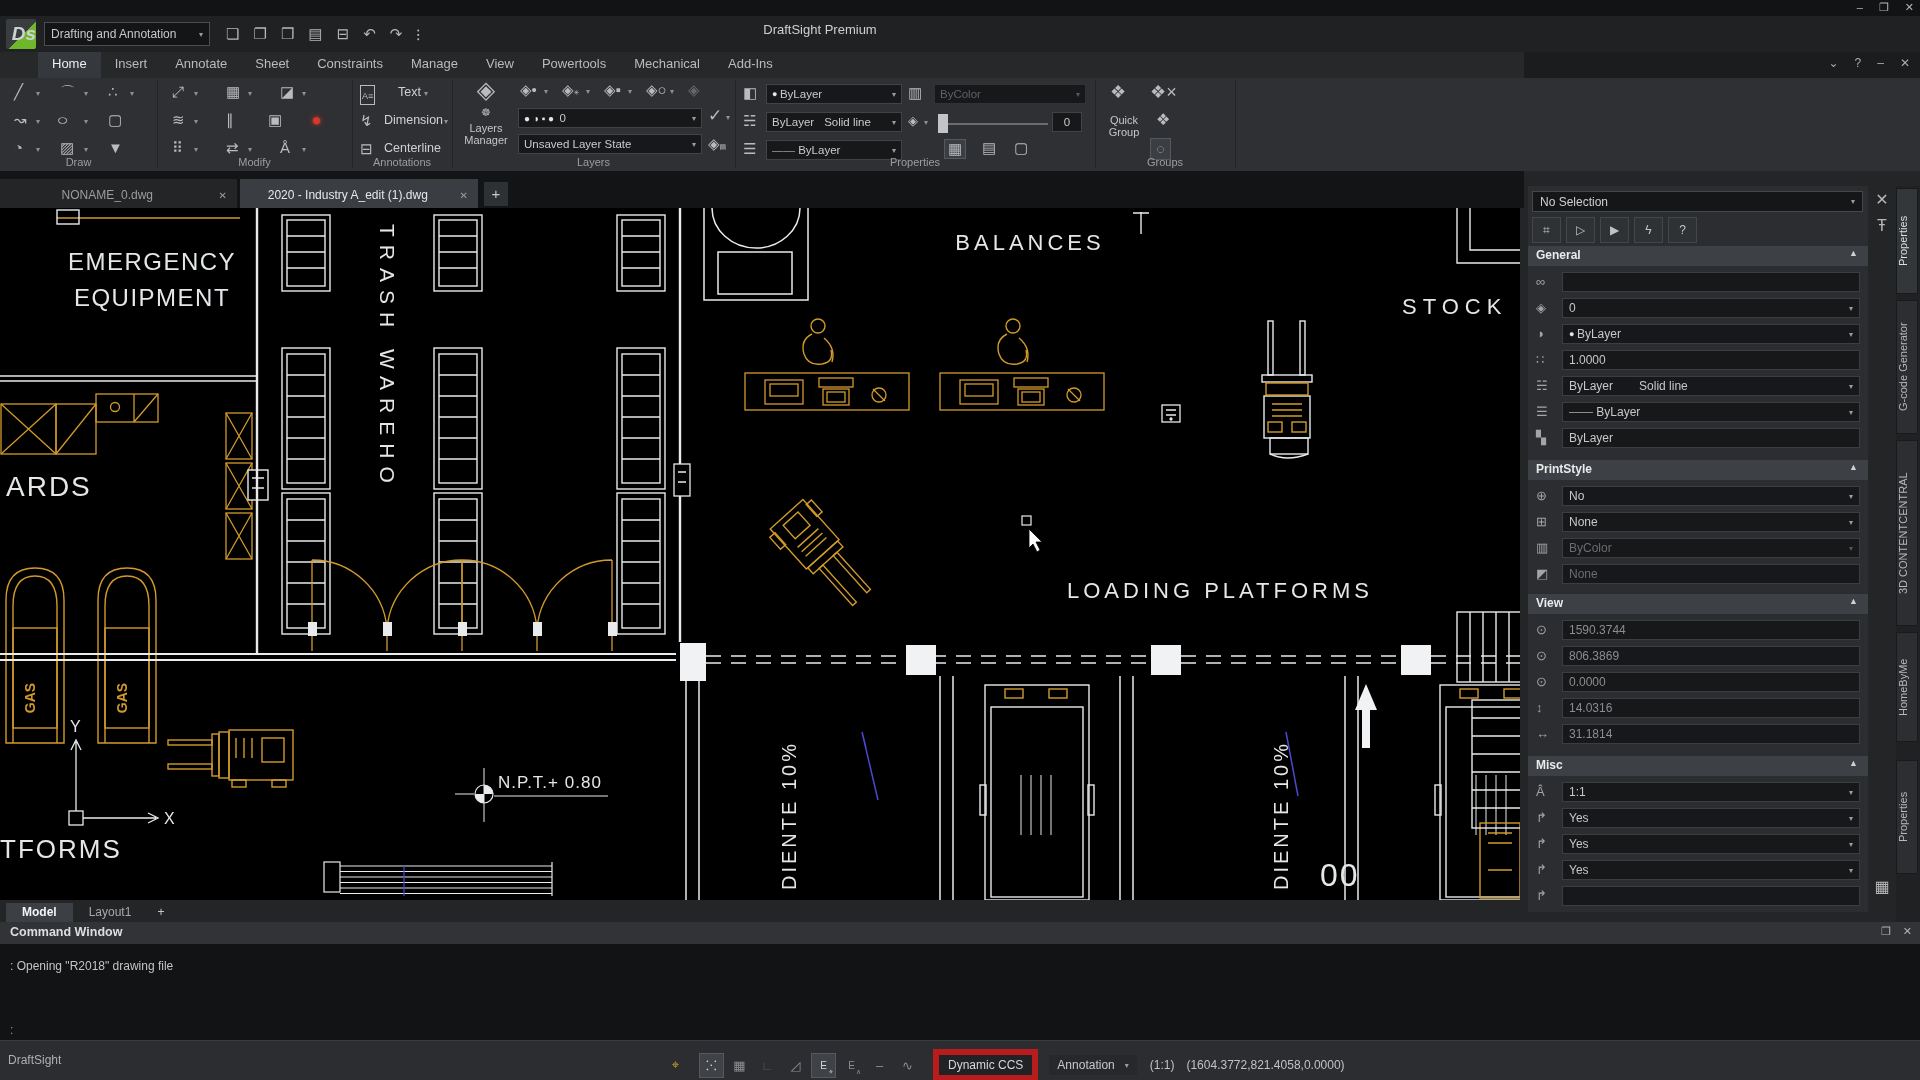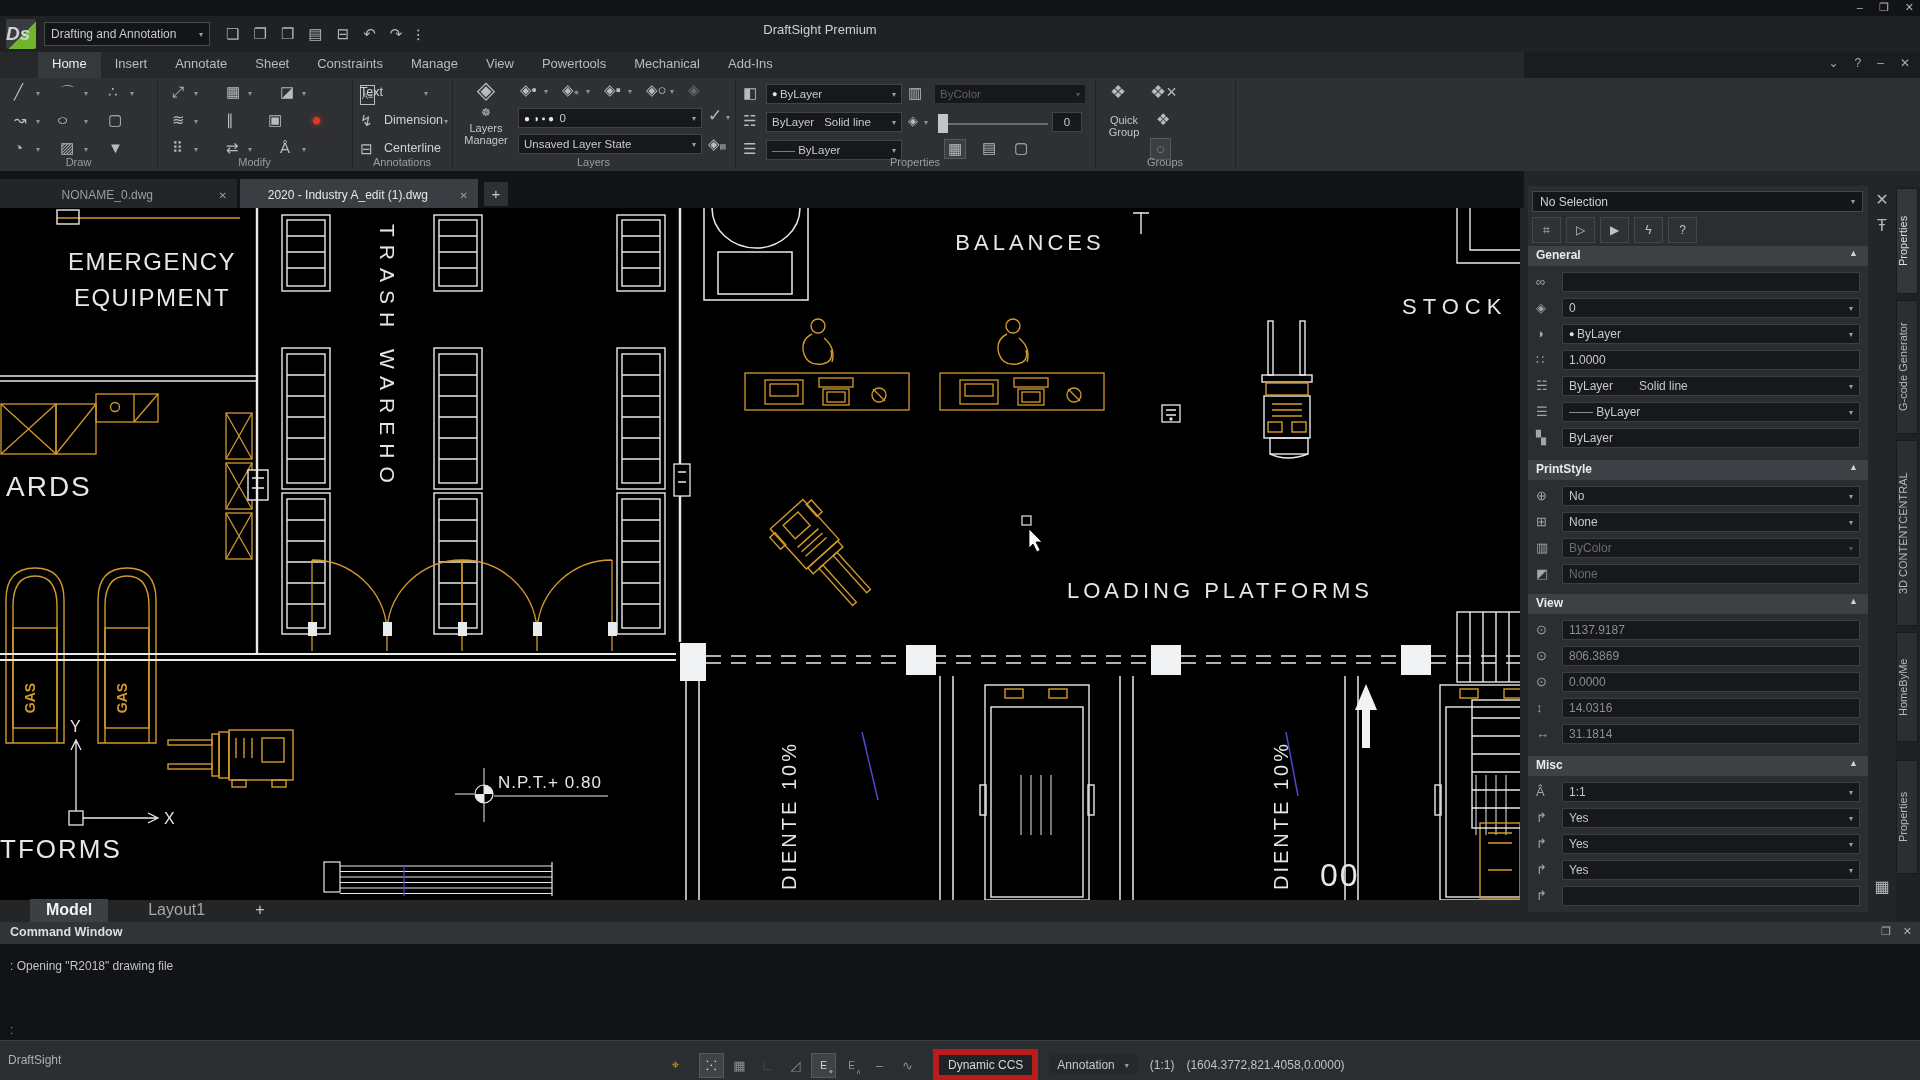--- a/index.html
+++ b/index.html
@@ -1,21 +1,21 @@
 <!DOCTYPE html>
 <html><head>
 <meta charset="utf-8">
 <style>
   html,body{margin:0;padding:0;background:#000;}
   #root{position:relative;width:1920px;height:1080px;background:#1a1c1e;font-family:"Liberation Sans",sans-serif;overflow:hidden;color:#c8cacc;}
   .abs{position:absolute;}
   
   .tb1{left:0;top:0;width:1920px;height:16px;background:#121315;}
   .tb2{left:0;top:16px;width:1920px;height:36px;background:#1f2123;display:flex;align-items:center;}
-  .logo{width:30px;height:30px;margin-left:6px;color:#cfd2d4;font-weight:bold;font-style:italic;font-size:19px;line-height:30px;text-align:left;background:linear-gradient(135deg,#3a3d40 55%,#70b62c 55%);border-radius:2px;}
+  .logo{width:30px;height:30px;margin-left:6px;color:#cfd2d4;font-weight:bold;font-style:italic;font-size:19px;line-height:30px;text-align:right;background:linear-gradient(135deg,#3a3d40 55%,#70b62c 55%);border-radius:2px;}
   .wscombo{margin-left:8px;width:152px;height:22px;background:#141517;border:1px solid #4a4d50;color:#c6c8ca;font-size:12px;display:flex;align-items:center;padding:0 6px;}
   .dd{margin-left:auto;font-size:8px;color:#9b9da0;}
   .qbar{display:flex;align-items:center;gap:14px;margin-left:16px;color:#b4b6b8;font-size:15px;}
   .qbtn{cursor:default;}
   .apptitle{position:absolute;left:700px;top:22px;width:240px;text-align:center;color:#cdd0d2;font-size:13px;}
   .winctl{position:absolute;right:6px;top:1px;display:flex;gap:16px;color:#b4b6b8;font-size:11px;}
   .menubar{left:0;top:52px;width:1524px;height:26px;background:#26282a;display:flex;align-items:stretch;font-size:13px;color:#b9bbbd;}
   .mtab{padding:4px 14px;}
   .mtab.active{background:#35383c;color:#eceeef;}
   .menuright{position:absolute;right:10px;top:56px;display:flex;gap:16px;color:#a8aaac;font-size:12px;}
@@ -62,21 +62,21 @@
   .g-lwt::before{content:"‒";} .g-path::before{content:"∿";}
   .g-pin::before{content:"Ŧ";} .g-float::before{content:"❐";}
   
   .doctabs{left:0;top:171px;width:1524px;height:37px;background:#121416;}
   .dtab{position:absolute;top:8px;height:29px;display:flex;align-items:center;font-size:12px;box-sizing:border-box;padding:16px 10px;}
   .dtab .tx{margin-left:14px;font-size:10px;color:#9b9da0;}
   .dplus{position:absolute;top:11px;left:484px;width:24px;height:24px;background:#2e3134;color:#c6c8ca;text-align:center;line-height:24px;font-size:15px;}
   
   .rightback{left:1520px;top:171px;width:400px;height:751px;background:#232527;}
   .canvas{left:0;top:208px;width:1520px;height:692px;background:#000;}
-  .modelbar{left:0;top:900px;width:1524px;height:22px;background:#232527;display:flex;align-items:flex-end;font-size:16px;gap:24px;}
+  .modelbar{left:0;top:900px;width:1524px;height:22px;background:#232527;display:flex;align-items:flex-end;font-size:12px;}
   .mtab2{padding:2px 16px 3px;color:#a6a8aa;}
   .mtab2.active{background:#3c3f43;color:#f2f4f5;font-weight:bold;}
   .mplus{padding:2px 10px 3px;color:#c6c8ca;}
   
   .props{left:1528px;top:186px;width:340px;height:726px;background:#2b2d30;font-size:12px;}
   .pcombo{position:absolute;left:4px;top:5px;width:331px;height:21px;background:#151618;border:1px solid #45484b;display:flex;align-items:center;padding:0 7px;box-sizing:border-box;color:#cdd0d2;}
   .pbtn{position:absolute;top:31px;width:27px;height:24px;background:#2f3235;border:1px solid #44474a;color:#c0c2c4;text-align:center;line-height:24px;font-size:12px;}
   .sect{position:absolute;left:0px;width:340px;height:20px;background:#3d4044;color:#e9ebec;font-weight:bold;padding:2px 8px;box-sizing:border-box;font-size:12px;}
   .sect::after{content:"▲";position:absolute;right:10px;font-size:9px;color:#cfd1d3;}
   .prow .ricon{position:absolute;left:8px;width:22px;color:#a2a4a7;font-size:13px;}
@@ -197,21 +197,21 @@
     <span class="ic g-dot redglow" style="left:312px;top:34px"></span>
     <span class="ic g-cells" style="left:172px;top:62px"></span>
       <span class="icdd" style="left:194px;top:67px">▾</span>
     <span class="ic g-swap" style="left:226px;top:62px"></span>
       <span class="icdd" style="left:248px;top:67px">▾</span>
     <span class="ic g-ahat" style="left:280px;top:62px"></span>
       <span class="icdd" style="left:302px;top:67px">▾</span>
     <div class="plabel" style="left:157px;width:195px">Modify</div>
 
     <span class="ic g-atext" style="left:360px;top:7px;border:1px solid #b9bbbe;padding:0 1px"></span>
-    <span class="rlbl" style="left:360px;top:7px">Text</span>
+    <span class="rlbl" style="left:398px;top:7px">Text</span>
       <span class="icdd" style="left:424px;top:11px">▾</span>
     <span class="ic g-dim" style="left:360px;top:35px"></span>
     <span class="rlbl" style="left:384px;top:35px">Dimension</span>
       <span class="icdd" style="left:444px;top:39px">▾</span>
     <span class="ic g-center" style="left:360px;top:63px"></span>
     <span class="rlbl" style="left:384px;top:63px">Centerline</span>
     <div class="plabel" style="left:352px;width:100px">Annotations</div>
 
     <div class="bigbtn" style="left:460px;top:4px;width:52px">
       <span class="ic g-lyr" style="position:static;font-size:24px"></span><br>
@@ -633,21 +633,21 @@
         <span class="ricon g-pa" style="top:380px"></span>
       <div class="pfield dis" style="top:378px">
           <span>None</span>
         </div>
       </div>
 
     <div class="sect" style="top:408px">View</div>
     <div class="prow">
         <span class="ricon g-vx" style="top:436px"></span>
       <div class="pfield ro" style="top:434px">
-          <span>1137.9187</span>
+          <span>1590.3744</span>
         </div>
       </div>
     <div class="prow">
         <span class="ricon g-vx" style="top:462px"></span>
       <div class="pfield ro" style="top:460px">
           <span>806.3869</span>
         </div>
       </div>
     <div class="prow">
         <span class="ricon g-vx" style="top:488px"></span>

